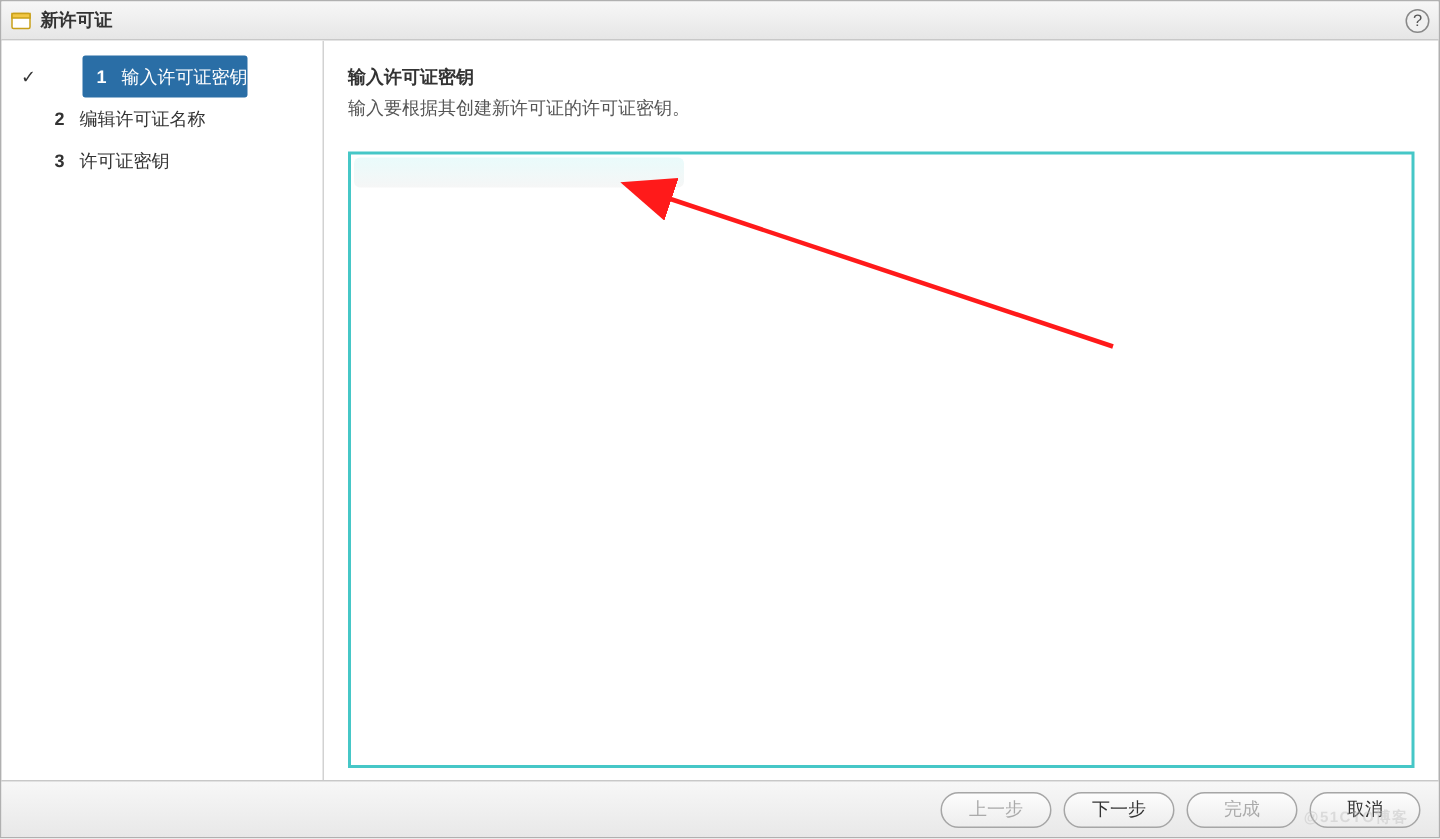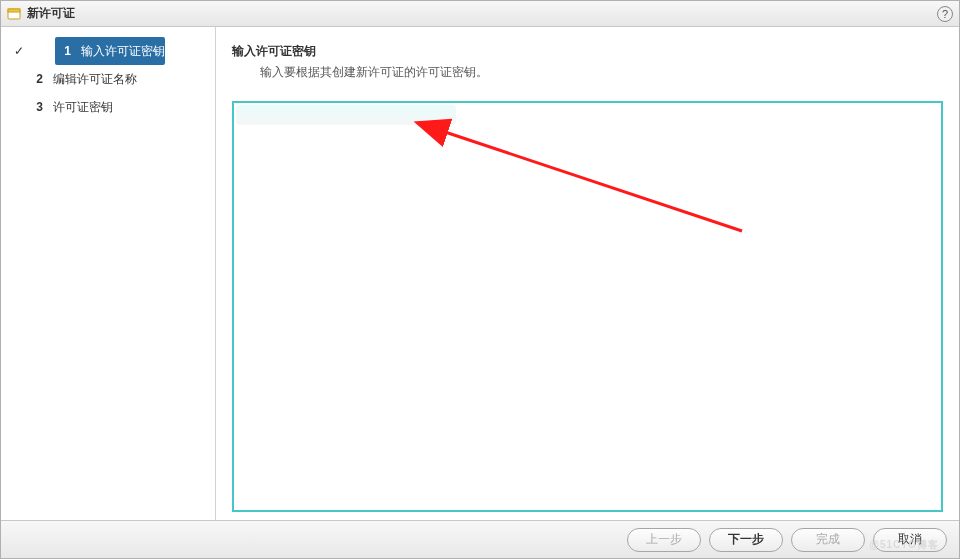--- a/index.html
+++ b/index.html
@@ -18,31 +18,31 @@
     .step .check-slot { width: 14px; display: inline-flex; justify-content: center; align-items: center; }
     .step .num { width: 12px; text-align: right; font-weight: bold; }
     .step .label { padding-left: 4px; }
     .step.active { background: #2a6ea6; color: #fff; margin-left: 28px; margin-right: 6px; border-radius: 2px; padding-left: 4px; }
     .step.active .num, .step.active .label { color: #fff; }
     .step-row { display: flex; align-items: center; height: 28px; }
     .step-row .check-slot { width: 16px; margin-left: 10px; display:inline-flex; justify-content:center; }
 
     .content { flex: 1; padding: 16px 16px 8px 16px; display: flex; flex-direction: column; overflow: hidden; }
     .content h1.heading { font-size: 12px; font-weight: bold; color: #333; margin-bottom: 4px; }
-    .content .subheading { color: #555; margin-bottom: 20px; margin-left: 28px; }
+    .content .subheading { color: #555; margin-bottom: 20px; }
     .content .field-label { color: #333; margin-bottom: 4px; }
     .textarea-wrap { flex: 1; position: relative; }
     textarea.keys { width: 100%; height: 100%; resize: none; border: 2px solid #46c7c7; outline: none; padding: 6px 8px; font-family: inherit; font-size: 12px; color: #333; }
     .redact { position: absolute; top: 4px; left: 4px; width: 220px; height: 20px; background: linear-gradient(#e9fbfb, #f6f6f6); border-radius: 4px; pointer-events: none; }
     svg.arrow { position: absolute; top: 0; left: 0; pointer-events: none; }
 
     .footer { height: 38px; border-top: 1px solid #c8c8c8; background: linear-gradient(#f7f7f7, #e8e8e8); display: flex; align-items: center; justify-content: flex-end; padding: 0 12px; gap: 8px; position: relative; }
     .btn { min-width: 74px; height: 24px; border: 1px solid #a6a6a6; background: linear-gradient(#fdfdfd,#ededed); border-radius: 12px; font-size: 12px; color: #333; cursor: pointer; padding: 0 12px; }
     .btn:disabled { color: #aaa; cursor: default; }
-    .btn.primary { font-weight: bold; }
+    .btn.primary { font-weight: normal; }
     .watermark { position: absolute; right: 20px; bottom: 6px; color: #c4c4c4; font-size: 10px; pointer-events: none; letter-spacing: 1px; opacity: .5; font-weight: bold; }
   </style>
 </head>
 <body>
 
 <div class="window">
 
   <div class="titlebar">
     <span class="title-icon">
       <svg width="14" height="14" viewBox="0 0 14 14">

